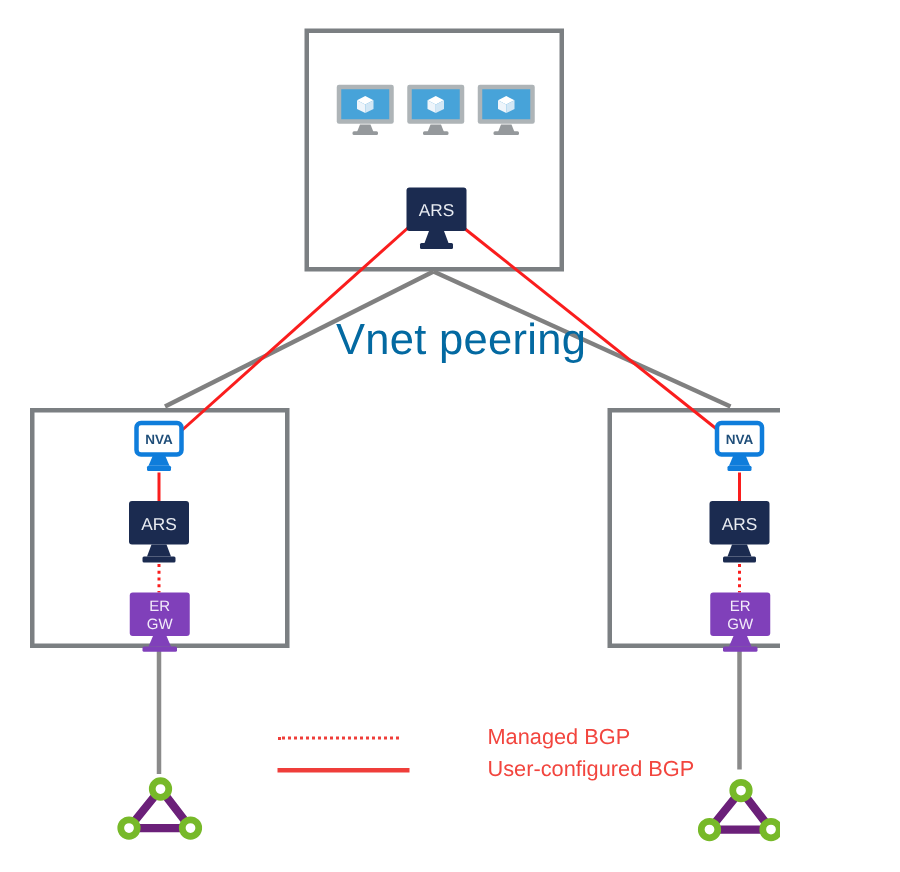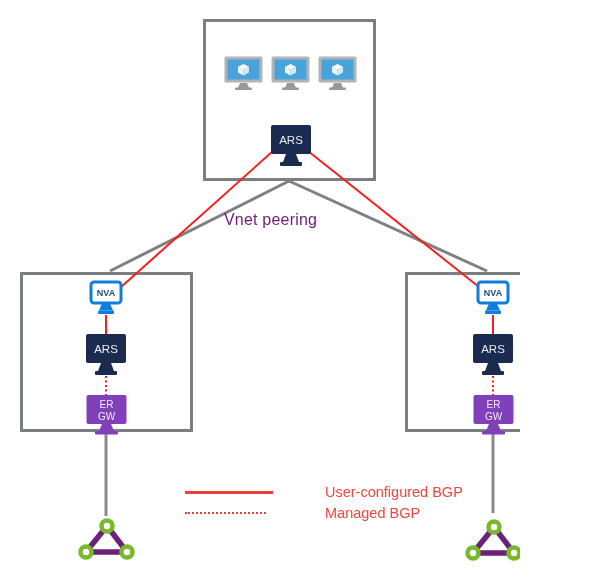--- a/index.html
+++ b/index.html
@@ -10,21 +10,21 @@
   .box-left{left:20px;top:272px;width:173px;height:160px;}
   .box-right{left:405px;top:272px;width:175px;height:160px;}
 
   .wires{position:absolute;left:0;top:0;width:600px;height:581px;pointer-events:none;}
 
   .icon{position:absolute;}
   .icon svg{display:block;}
 
   .vm-row{position:absolute;left:224px;top:56px;display:flex;gap:8px;}
 
-  .peering-label{position:absolute;left:224px;top:211px;font-size:16px;color:#701a75;letter-spacing:0.2px;white-space:nowrap;}
+  .peering-label{position:absolute;left:224px;top:211px;font-size:29px;color:#0369a1;letter-spacing:0.2px;white-space:nowrap;}
 
   .legend{position:absolute;left:185px;top:484px;}
   .legend-row{display:flex;align-items:center;height:16px;margin-bottom:5px;}
   .legend-sample{width:140px;display:flex;align-items:center;}
   .line-solid{width:88px;height:0;border-top:3px solid #ef3e3a;}
   .line-dotted{width:81px;height:0;border-top:2px dotted #ef3e3a;}
   .legend-label{font-size:14.5px;color:#f2453e;white-space:nowrap;}
 
   .svg-label{font-family:"Liberation Sans",sans-serif;}
 </style>
@@ -167,25 +167,25 @@
       <polygon points="29,9 8,35 49,35" fill="none" stroke="#6b2079" stroke-width="5.5" stroke-linejoin="miter"></polygon>
       <circle cx="29" cy="9" r="5.5" fill="#ffffff" stroke="#77b929" stroke-width="4.5"></circle>
       <circle cx="8" cy="35" r="5.5" fill="#ffffff" stroke="#77b929" stroke-width="4.5"></circle>
       <circle cx="49" cy="35" r="5.5" fill="#ffffff" stroke="#77b929" stroke-width="4.5"></circle>
     </svg>
   </div>
 
   <div class="legend">
     <div class="legend-row">
       <span class="legend-sample">
+        <span class="line-dotted"></span>
+      </span>
+      <span class="legend-label">Managed BGP</span>
+    </div>
+    <div class="legend-row">
+      <span class="legend-sample">
         <span class="line-solid"></span>
       </span>
       <span class="legend-label">User-configured BGP</span>
-    </div>
-    <div class="legend-row">
-      <span class="legend-sample">
-        <span class="line-dotted"></span>
-      </span>
-      <span class="legend-label">Managed BGP</span>
     </div>
   </div>
 
 </div>
 
 </body></html>

